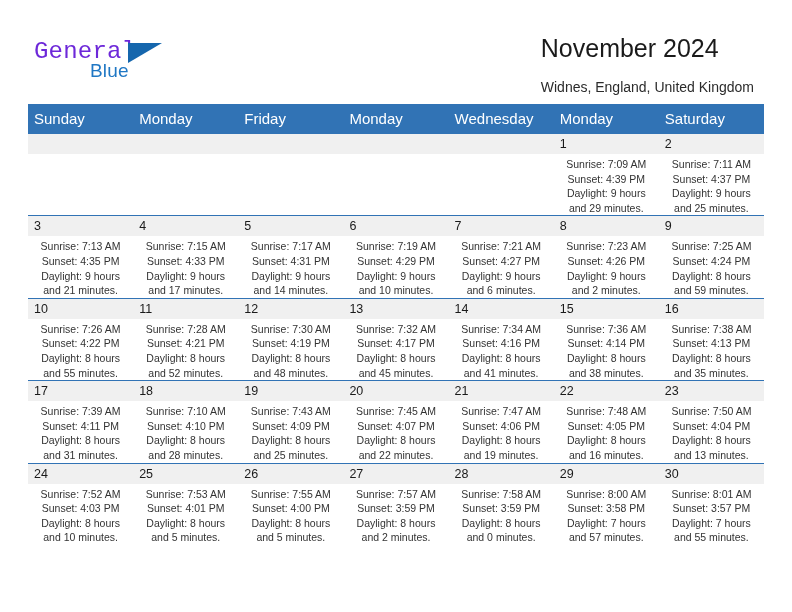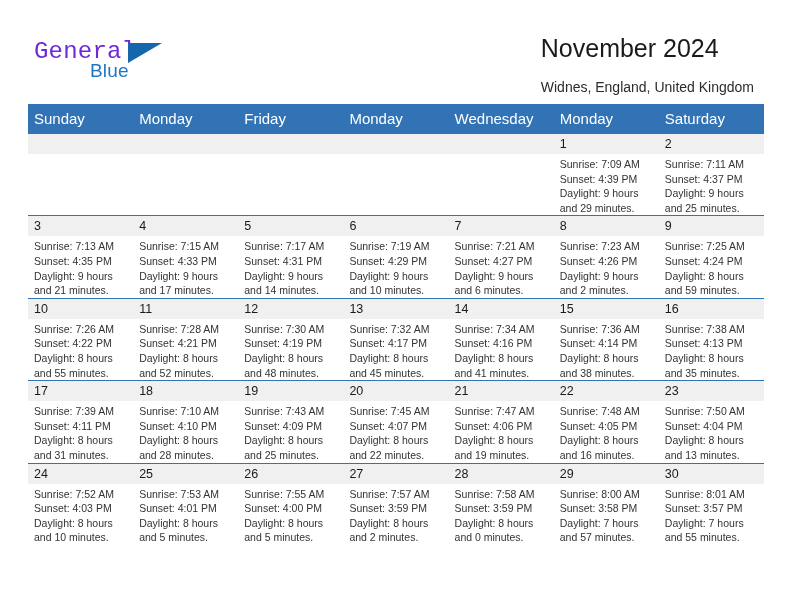--- a/index.html
+++ b/index.html
@@ -126,20 +126,21 @@
     line-height: 14px;
   }
   .daynum.empty {
     color: transparent;
   }
   .cellbody {
     padding: 3px 6px 0 6px;
     font-size: 10.5px;
     line-height: 14.6px;
     color: #333333;
+    text-align: center;
   }
   .cellbody div {
     white-space: nowrap;
   }
 </style>
 </head>
 <body>
 
 <div class="page">
 

